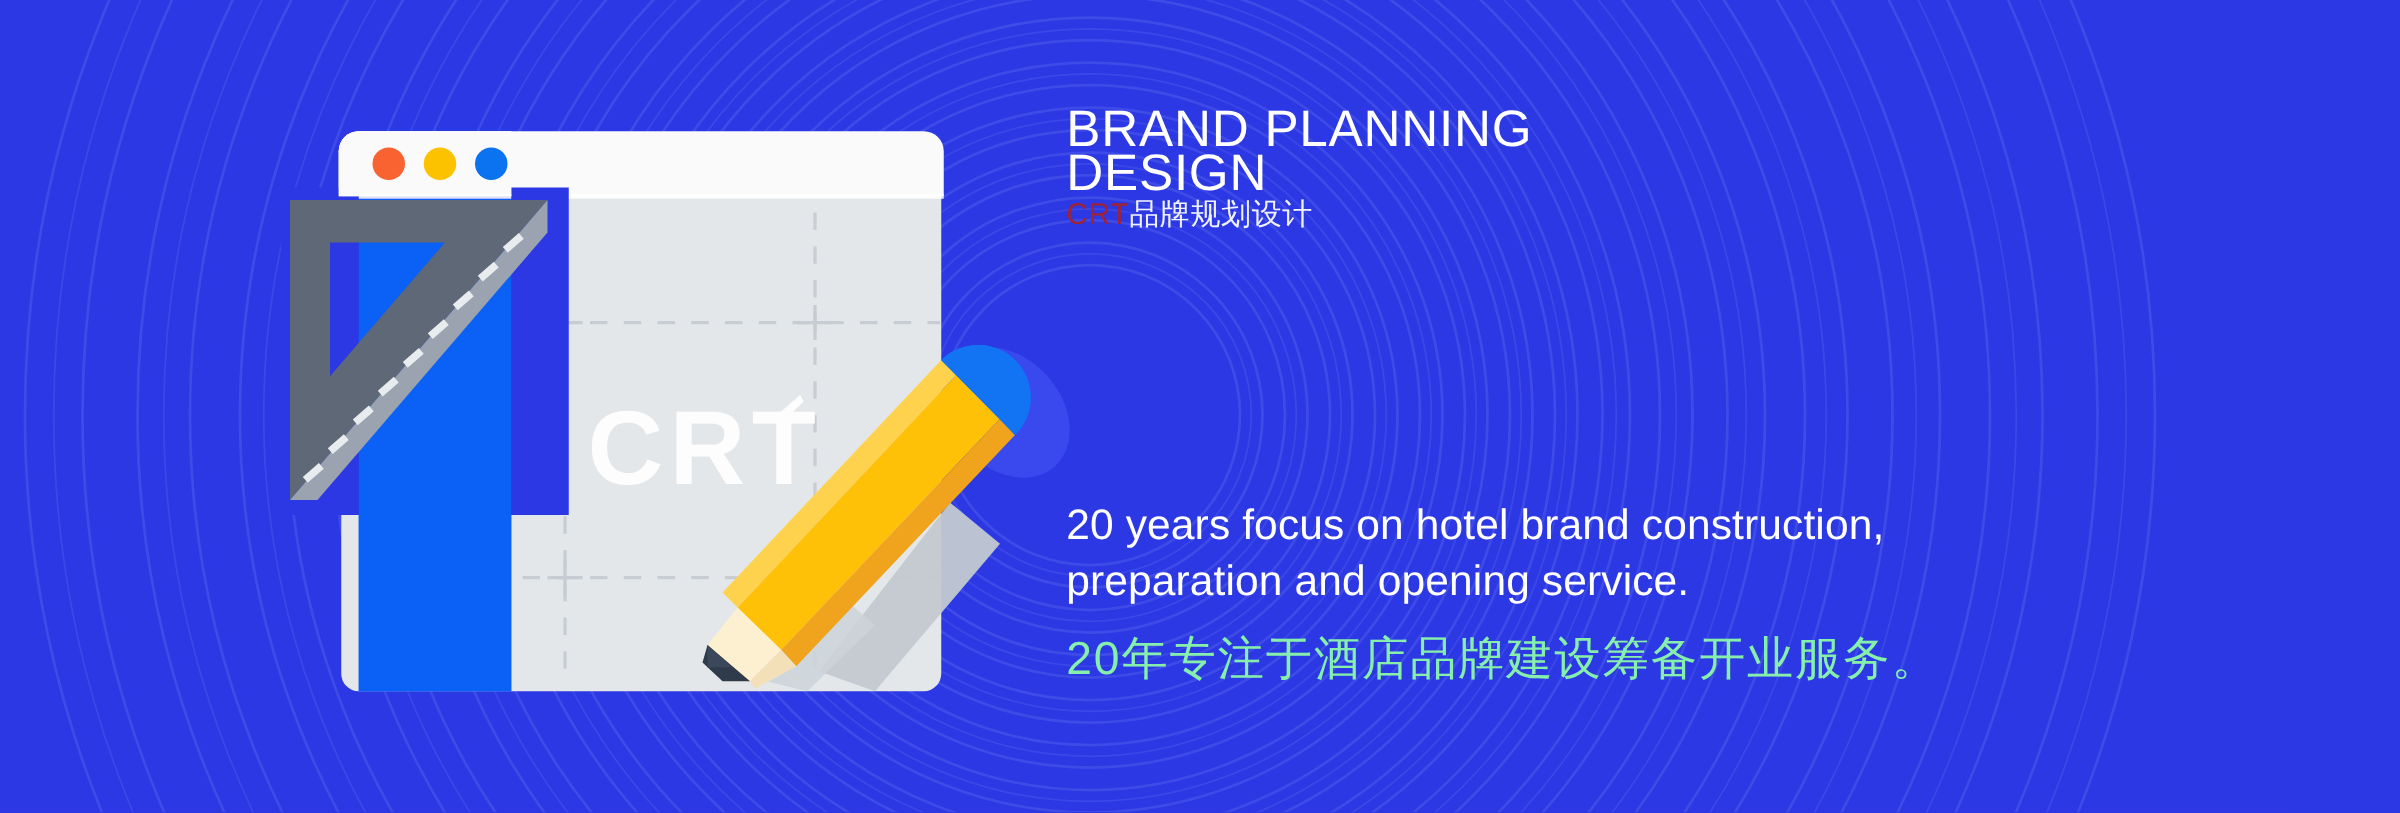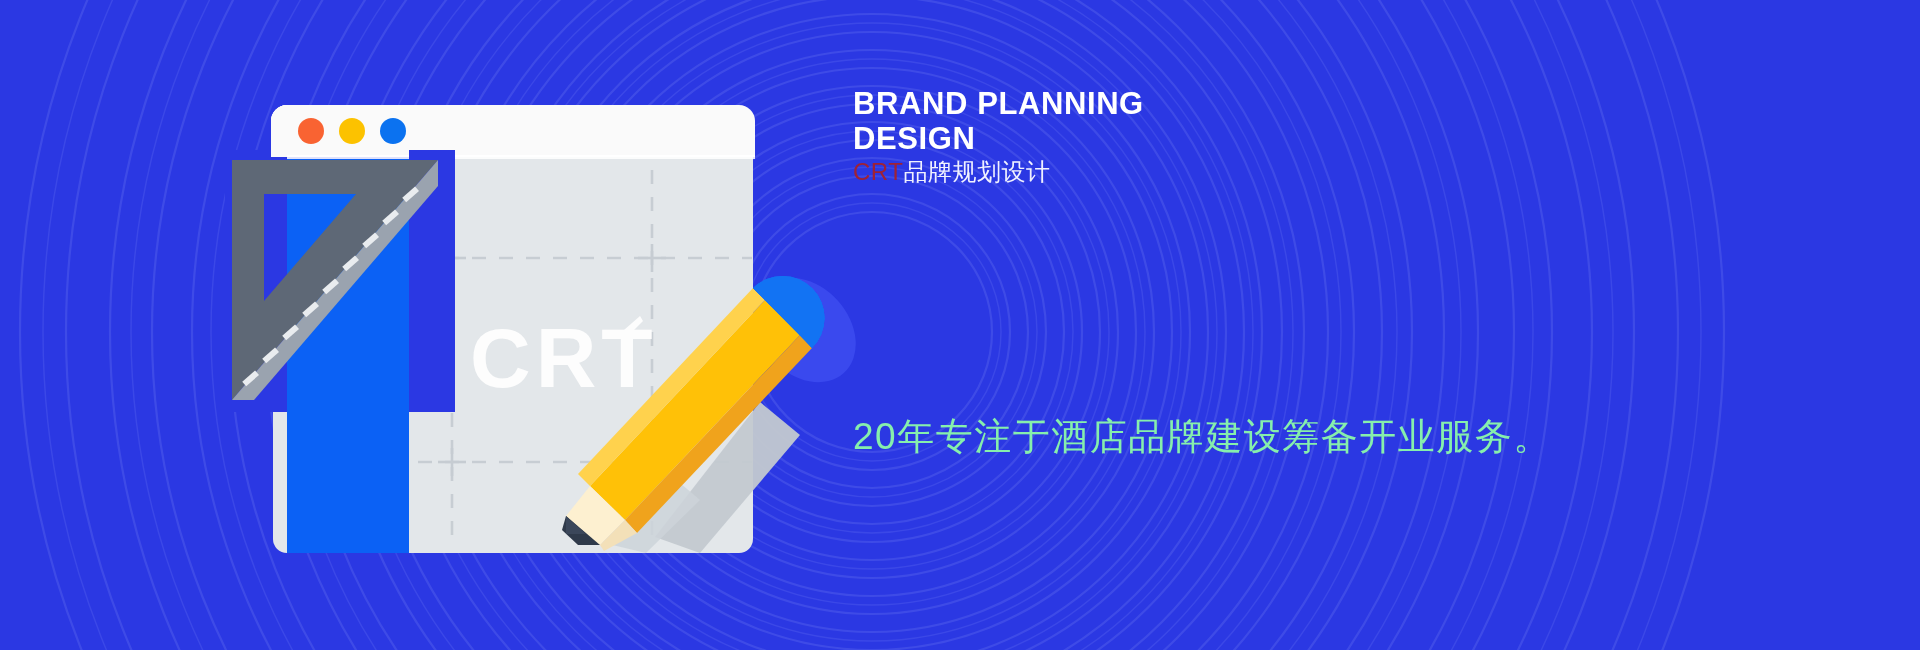--- a/index.html
+++ b/index.html
@@ -20,22 +20,22 @@
 
   
   .illus{position:absolute;left:0;top:0;width:900px;height:650px;}
   .illus svg{position:absolute;left:0;top:0;}
 
   
   .copy{position:absolute;left:853px;top:0;width:1000px;height:650px;}
 
   .eyebrow{position:absolute;left:0;top:86px;width:620px;}
   .eyebrow .en{
-    display:block;color:#ffffff;font-size:31px;line-height:35px;
-    letter-spacing:.6px;font-weight:700;white-space:pre-line;
+    display:block;color:#ffffff;font-size:41px;line-height:35px;
+    letter-spacing:.6px;font-weight:400;white-space:pre-line;
   }
   .eyebrow .cn{
     display:block;margin-top:4px;font-size:24px;line-height:24px;
     color:#f0f1ff;letter-spacing:.5px;
   }
   .eyebrow .cn .mark{color:#9f2235;}
 
   .lead{position:absolute;left:0;top:398px;width:950px;}
   .lead .en{
     display:block;color:#ffffff;font-size:34px;line-height:45px;
@@ -237,18 +237,20 @@
 
   <div class="copy">
 
     <div class="eyebrow">
       <span class="en">BRAND PLANNING
 DESIGN</span>
       <span class="cn"><span class="mark">CRT</span><span>品牌规划设计</span></span>
     </div>
 
     <div class="lead">
+      <span class="en">20 years focus on hotel brand construction,
+preparation and opening service.</span>
       <span class="cn">20年专注于酒店品牌建设筹备开业服务。</span>
     </div>
 
   </div>
 
 </div>
 
 </body></html>

